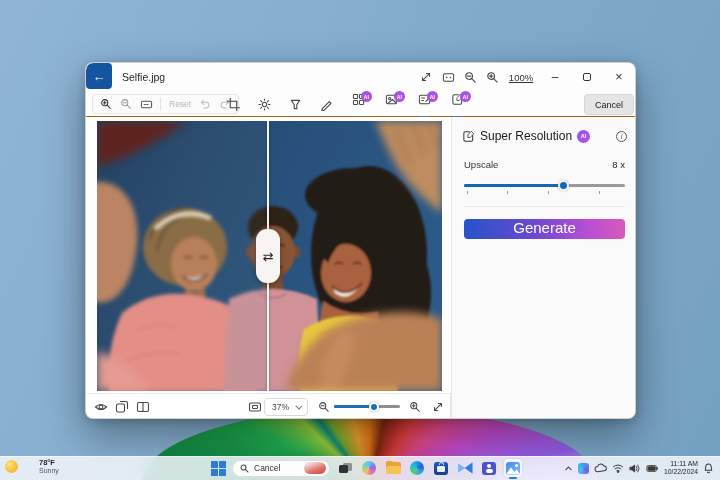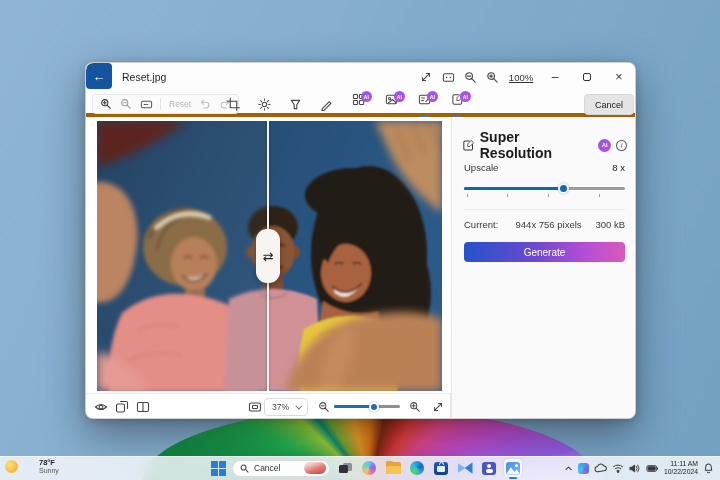--- a/index.html
+++ b/index.html
@@ -36,21 +36,21 @@
   .tbtn { width:22px; height:24px; display:flex; align-items:center; justify-content:center; border-radius:4px; }
   .tb-zoomlabel { width:36px; text-align:center; font-size:9.5px; color:#333;text-decoration:underline; }
   .cap-btn { width:32px; height:28px; display:flex; align-items:center; justify-content:center;
     font-size:11px; color:#333; }
   .cap-min { font-size:12px; }
   .cap-max-box { width:8px; height:8px; border:1px solid #333; border-radius:2px; }
   .cap-close { font-size:12.5px; }
 
   
   .toolbar { position:absolute; left:0; top:28px; width:100%; height:26px; background:#fdfdfd;
-    border-bottom:4px solid #a16207; }
+    border-bottom:1px solid #a16207; }
   .tool-card { position:absolute; left:6px; top:3px; height:20px; display:flex; align-items:center;
     background:#fbfbfb; border:1px solid #e6e6e6; border-radius:4px; padding:0 4px; gap:2px; }
   .tool { width:18px; height:18px; display:flex; align-items:center; justify-content:center; border-radius:3px; }
   .tool-mid { position:absolute; top:3px; width:20px; height:20px; display:flex; align-items:center; justify-content:center; }
   .tc-sep { width:1px; height:12px; background:#e2e2e2; margin:0 3px; }
   .reset-label { font-size:8.5px; color:#b5b5b5; padding:0 3px; }
   .ai-wrap { position:absolute; top:2px; width:20px; height:22px; display:flex; align-items:flex-start; justify-content:center; }
   .ai-badge { position:absolute; top:-2px; right:-4px; width:11px; height:11px; border-radius:50%;
     background:linear-gradient(135deg,#8b5cf6,#c34ad4); color:#fff; font-size:5px; font-weight:bold;
     display:flex; align-items:center; justify-content:center; letter-spacing:0.2px; }
@@ -89,42 +89,42 @@
   .hslider { position:absolute; left:248px; top:11px; width:66px; height:4px; }
   .hslider .track { position:absolute; left:0; top:0; width:100%; height:3px; border-radius:2px; background:#8f8f8f; }
   .hslider .fill  { position:absolute; left:0; top:0; height:3px; border-radius:2px; background:#1f6cb5; }
   .hslider .thumb { position:absolute; top:-3.5px; width:10px; height:10px; border-radius:50%;
     background:#1f6cb5; border:2px solid #fff; box-shadow:0 0 2px rgba(0,0,0,0.4); }
 
   
   .panel { position:absolute; left:365px; top:54px; width:186px; height:303px; background:#fafafa;
     border-left:1px solid #e7e7e7; border-radius:0 0 8px 0; font-size:9.5px; }
   .panel-header { display:flex; align-items:center; gap:5px; padding:12px 10px 0 10px; }
-  .panel-title { font-size:14px; font-weight:bold; color:#1a1a1a; }
+  .panel-title { font-size:12px; font-weight:normal; color:#1a1a1a; }
   .ai-badge-lg { width:13px; height:13px; border-radius:50%;
     background:linear-gradient(135deg,#8b5cf6,#c34ad4); color:#fff; font-size:5.5px; font-weight:bold;
     display:flex; align-items:center; justify-content:center; }
   .info-circle { margin-left:auto; width:11px; height:11px; border:1px solid #5a5a5a; border-radius:50%;
     font-size:7px; color:#5a5a5a; display:flex; align-items:center; justify-content:center; font-style:italic; cursor:pointer; }
-  .upscale-row { display:flex; align-items:center; padding:0 12px; margin-top:1px; color:#333; }
+  .upscale-row { display:flex; align-items:center; padding:0 12px; margin-top:16px; color:#333; }
   .upscale-row .val { margin-left:auto; color:#1a1a1a; }
   .pslider { position:relative; margin:10px 12px 0 12px; height:14px; }
   .pslider .track { position:absolute; left:0; top:4px; width:100%; height:3px; border-radius:2px; background:#9a9a9a; }
   .pslider .fill { position:absolute; left:0; top:4px; width:62%; height:3px; border-radius:2px; background:#1267b4; }
   .pslider .thumb { position:absolute; left:calc(62% - 5.5px); top:0; width:11px; height:11px;
     border-radius:50%; background:#1267b4; border:2px solid #f2f6fa; box-shadow:0 0 2px rgba(0,0,0,0.3); cursor:pointer; }
   .pslider .tick { position:absolute; top:11px; width:1px; height:3px; background:#9a9a9a; }
   .panel-divider { height:1px; background:#ebebeb; margin:12px 12px 0 12px; }
   .meta-row { display:flex; align-items:center; padding:0 12px; margin-top:9px; color:#3a3a3a; }
   .meta-row .size { margin-left:auto; width:92px; text-align:right; }
   .meta-row .file { width:48px; text-align:right; }
   .meta-row.strong, .meta-row.strong .size, .meta-row.strong .file { font-weight:bold; color:#111; }
   .generate-btn { margin:12px 12px 0 12px; height:20px; border-radius:4px;
     background:linear-gradient(90deg,#2553c9 0%,#6d49cf 45%,#b44ed6 75%,#d95ab9 100%);
-    color:#fff; font-size:10px; display:flex; align-items:center; justify-content:center; cursor:pointer; }
+    color:#fff; font-size:15px; display:flex; justify-content:center; cursor:pointer; }
 
   
   .taskbar { position:absolute; left:0; top:456px; width:720px; height:24px;
     background:rgba(243,247,251,0.85); backdrop-filter:blur(8px);
     border-top:1px solid rgba(255,255,255,0.5); }
   .weather { position:absolute; left:5px; top:458px; display:flex; align-items:center; gap:21px; cursor:pointer; }
   .weather-sun { width:13px; height:13px; border-radius:50%;
     background:radial-gradient(circle at 35% 35%, #ffe27a, #f7b733 70%, #eda12c); }
   .weather-temp { font-size:7.5px; font-weight:bold; color:#222; line-height:1.2; }
   .weather-cond { font-size:7px; color:#555; line-height:1.2; }
@@ -185,21 +185,21 @@
 <div class="screen">
 
   <div class="bloom"></div>
 
   <div class="window">
 
     <div class="titlebar">
       <div class="tb-back">
         <span>←</span>
       </div>
-      <div class="tb-title">Reset.jpg</div>
+      <div class="tb-title">Selfie.jpg</div>
       <div class="tb-right">
         <div class="tbtn">
           <svg class="sic" width="12" height="12" viewBox="0 0 14 14" fill="none" stroke="#454545" stroke-width="1.2" stroke-linecap="round" stroke-linejoin="round">
             <path d="M3,11 L11,3"></path>
               <path d="M7.5,3 H11 V6.5"></path>
               <path d="M6.5,11 H3 V7.5"></path>
           </svg>
         </div>
         <div class="tbtn">
           <svg class="sic" width="13" height="13" viewBox="0 0 14 14" fill="none" stroke="#454545" stroke-width="1.1" stroke-linecap="round">
@@ -490,25 +490,20 @@
         <div class="fill"></div>
         <span class="tick" style="left:2%;"></span>
         <span class="tick" style="left:27%;"></span>
         <span class="tick" style="left:52%;"></span>
         <span class="tick" style="left:84%;"></span>
         <div class="thumb"></div>
       </div>
 
       <div class="panel-divider"></div>
 
-      <div class="meta-row">
-        <span>Current:</span>
-        <span class="size">944x 756 pixels</span>
-        <span class="file">300 kB</span>
-      </div>
 
       <div class="generate-btn">
         <span>Generate</span>
       </div>
     </div>
   </div>
 
   <div class="taskbar"></div>
 
   <div class="weather">

